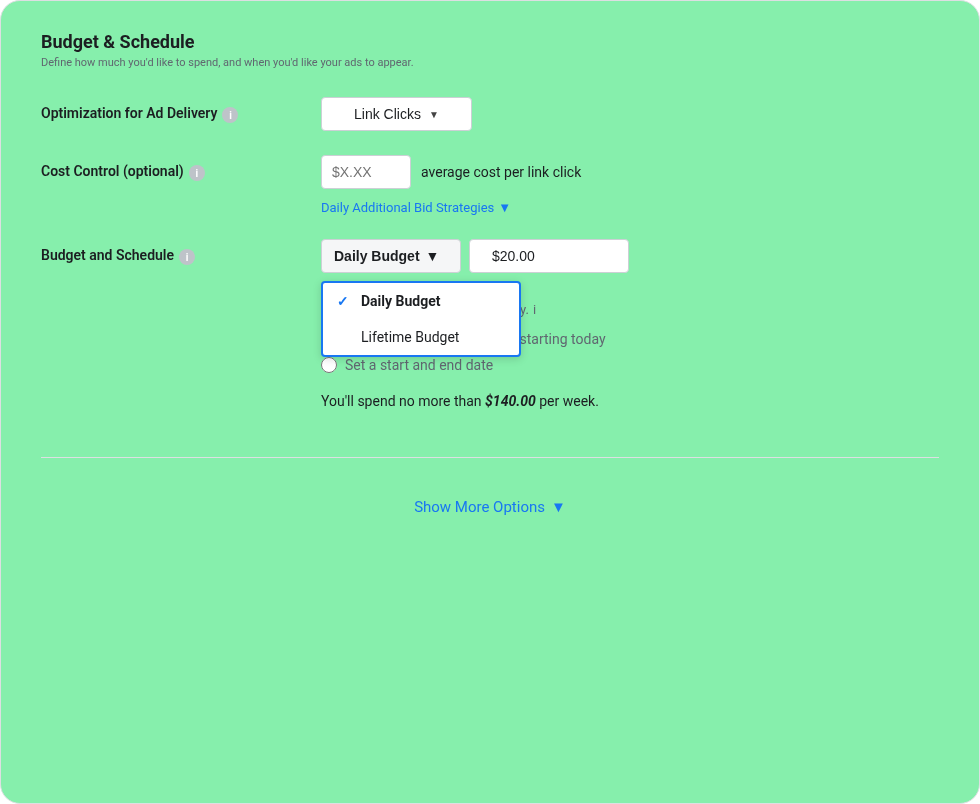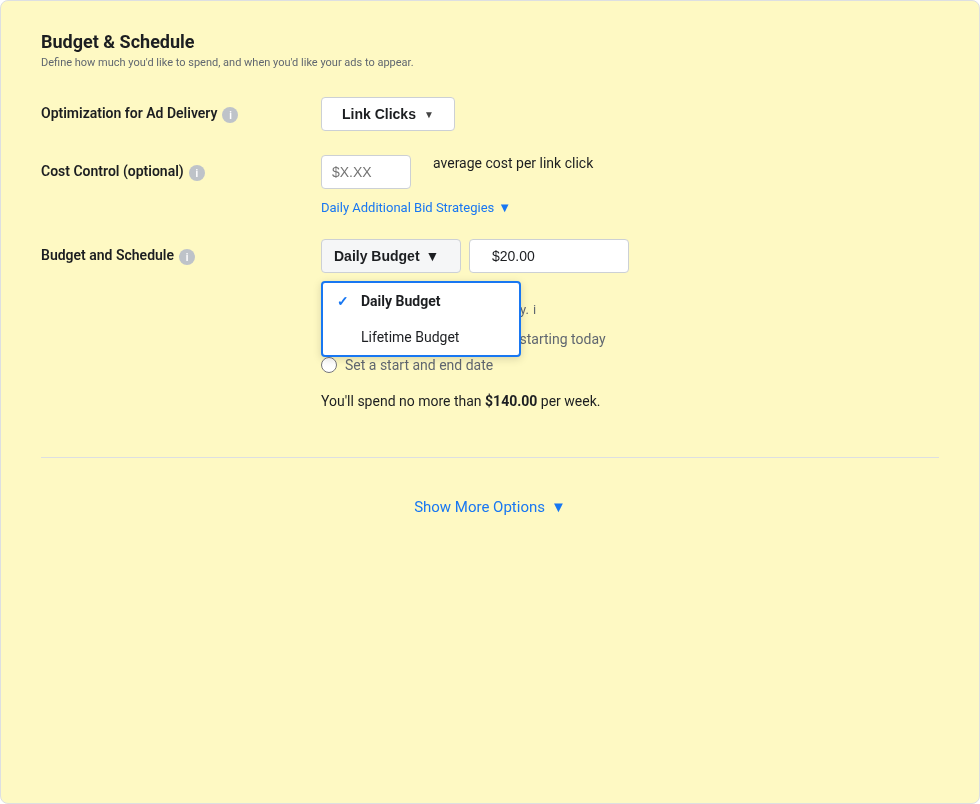--- a/index.html
+++ b/index.html
@@ -5,24 +5,24 @@
     * { box-sizing: border-box; margin: 0; padding: 0; }
     body {
       font-family: -apple-system, BlinkMacSystemFont, 'Segoe UI', Roboto, Helvetica, Arial, sans-serif;
       background: #fff;
       color: #1c1e21;
       font-size: 14px;
     }
     .container {
       width: 980px;
       min-height: 804px;
-      background: #fef9c3;
+      background: #86efac;
       padding: 30px 40px;
       border: 1px solid #dddfe2;
-      border-radius: 8px;
+      border-radius: 20px;
     }
     .section-title {
       font-size: 18px;
       font-weight: 700;
       margin-bottom: 4px;
     }
     .section-subtitle {
       font-size: 11px;
       color: #606770;
       margin-bottom: 28px;
@@ -67,35 +67,35 @@
       flex: 1;
     }
     
     .dropdown-btn {
       display: inline-flex;
       align-items: center;
       gap: 8px;
       background: #fff;
       border: 1px solid #ccd0d5;
       border-radius: 4px;
-      padding: 8px 20px;
-      font-size: 14px;
-      font-weight: 700;
+      padding: 8px 32px;
+      font-size: 14px;
+      font-weight: 400;
       cursor: pointer;
       color: #1c1e21;
     }
     .dropdown-btn .arrow {
       font-size: 10px;
       color: #444;
     }
     
     .cost-row {
       display: flex;
-      align-items: flex-start;
-      gap: 22px;
+      align-items: center;
+      gap: 10px;
       margin-bottom: 10px;
     }
     .cost-input {
       border: 1px solid #ccd0d5;
       border-radius: 4px;
       padding: 8px 10px;
       font-size: 14px;
       color: #90949c;
       width: 90px;
     }
@@ -216,20 +216,21 @@
       accent-color: #1877f2;
     }
 
     .spend-text {
       font-size: 14px;
       color: #1c1e21;
       margin-bottom: 24px;
     }
     .spend-text strong {
       font-weight: 700;
+      font-style: italic;
     }
 
     .show-more-link {
       display: inline-flex;
       align-items: center;
       gap: 6px;
       color: #1877f2;
       font-size: 15px;
       cursor: pointer;
       text-decoration: none;

